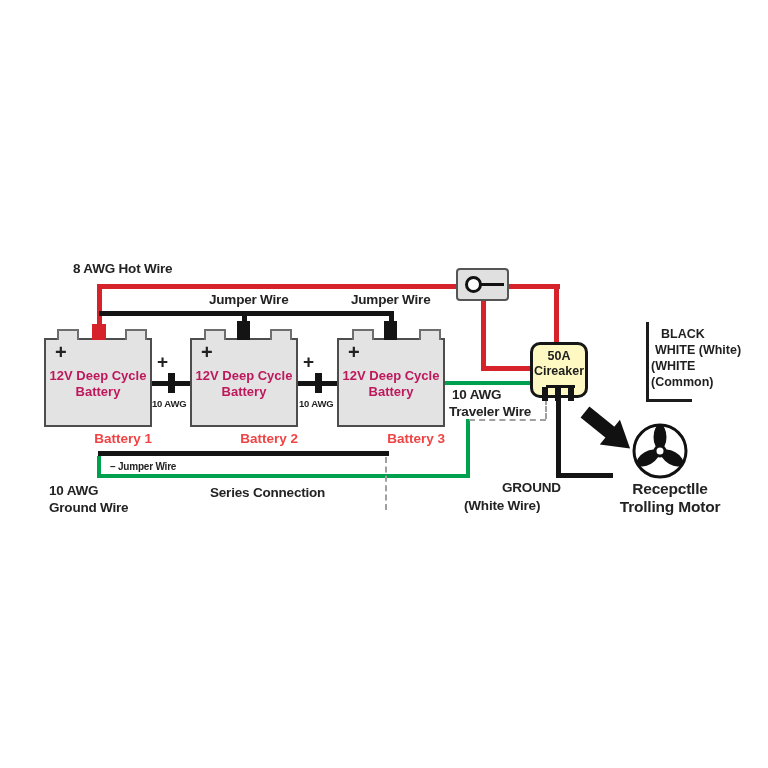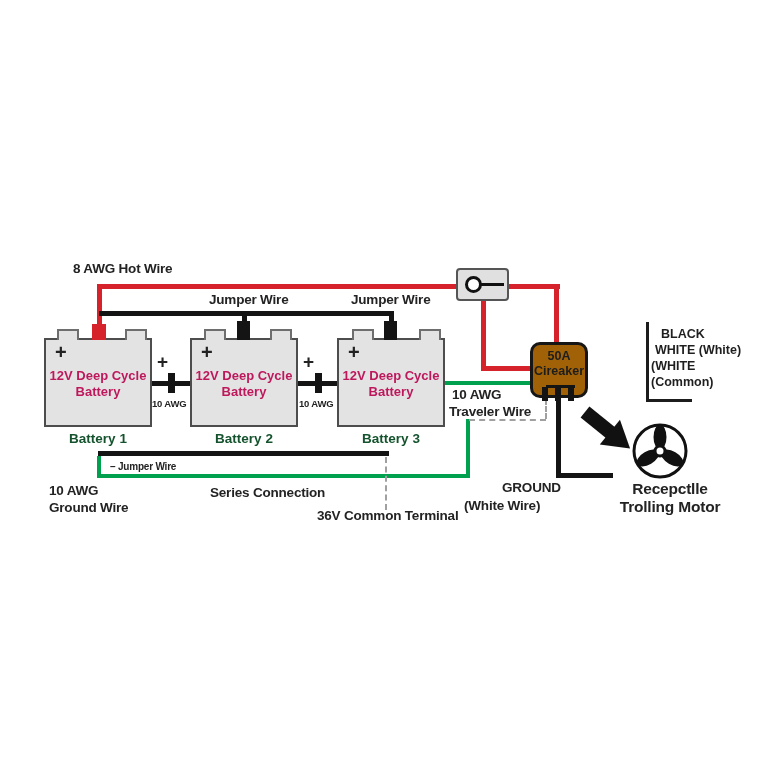--- a/index.html
+++ b/index.html
@@ -13,28 +13,28 @@
   .dashh{position:absolute;border-top:2px dashed var(--dash-gray,#a0a0a0);}
   .lbl{position:absolute;font-weight:bold;color:var(--text,#232323);white-space:nowrap;
        letter-spacing:-0.2px;line-height:17px;}
   .battery{position:absolute;width:108px;height:89px;background:var(--component-fill,#e3e3e3);
            border:2px solid var(--component-border,#4d4d4d);box-sizing:border-box;}
   .tab{position:absolute;top:-11px;width:22px;height:11px;background:var(--component-fill,#e3e3e3);
        border:2px solid #6e6e6e;border-bottom:none;box-sizing:border-box;}
   .bat-plus{position:absolute;left:9px;top:1px;font-size:20px;font-weight:bold;color:#222;}
   .bat-text{position:absolute;left:0;top:28px;width:100%;text-align:center;font-size:13px;
             font-weight:bold;color:#be185d;line-height:16px;}
-  .bat-name{position:absolute;width:108px;text-align:center;font-size:13.5px;font-weight:bold;color:#14532d;}
+  .bat-name{position:absolute;width:108px;text-align:right;font-size:13.5px;font-weight:bold;color:#ef4444;}
   .terminal{position:absolute;}
   .switch{position:absolute;left:456px;top:268px;width:53px;height:33px;background:#e0e0e0;
           border:2px solid #555;border-radius:4px;box-sizing:border-box;}
   .sw-circle{position:absolute;left:7px;top:6px;width:17px;height:17px;background:#fff;
              border:3px solid #111;border-radius:50%;box-sizing:border-box;}
   .sw-lever{position:absolute;left:22px;top:13px;width:24px;height:3px;background:#111;}
-  .breaker{position:absolute;left:530px;top:342px;width:58px;height:56px;background:#a16207;
+  .breaker{position:absolute;left:530px;top:342px;width:58px;height:56px;background:#fef9c3;
            border:3px solid #161616;border-radius:10px;box-sizing:border-box;}
   .brk-text{position:absolute;left:0;top:4px;width:100%;text-align:center;font-size:12.5px;
             font-weight:bold;color:#1d1d1d;line-height:15px;}
   .brk-line{position:absolute;left:13px;top:40px;width:29px;height:3px;background:#141414;}
   .brk-term{position:absolute;width:6px;height:14px;background:#141414;}
   .legend-bracket{position:absolute;left:646px;top:322px;width:46px;height:80px;
                   border-left:3px solid #1c1c1c;border-bottom:3px solid #1c1c1c;box-sizing:border-box;}
   .legend-text{position:absolute;left:651px;top:326px;font-size:12.5px;font-weight:bold;
                color:#1f1f1f;line-height:16px;}
   .legend-text div{white-space:nowrap;}
@@ -166,21 +166,20 @@
   </div>
 
   <div class="lbl" style="left:110px;top:458px;font-size:10px;">– Jumper Wire</div>
 
   <div class="lbl" style="left:49px;top:482px;font-size:13.5px;">
     <div>10 AWG</div>
     <div>Ground Wire</div>
   </div>
 
   <div class="lbl" style="left:210px;top:484px;font-size:13.5px;">Series Connection</div>
-  <div class="lbl" style="left:317px;top:507px;font-size:13.5px;">36V Common Terminal</div>
 
   <div class="lbl" style="left:464px;top:479px;font-size:13.5px;line-height:18px;">
     <div style="padding-left:6px;margin-left:32px;">GROUND</div>
     <div>(White Wire)</div>
   </div>
 
   <div class="lbl" style="left:600px;top:480px;width:140px;text-align:center;font-size:15.5px;line-height:18px;white-space:normal;">
     <div>Recepctlle</div>
     <div>Trolling Motor</div>
   </div>

